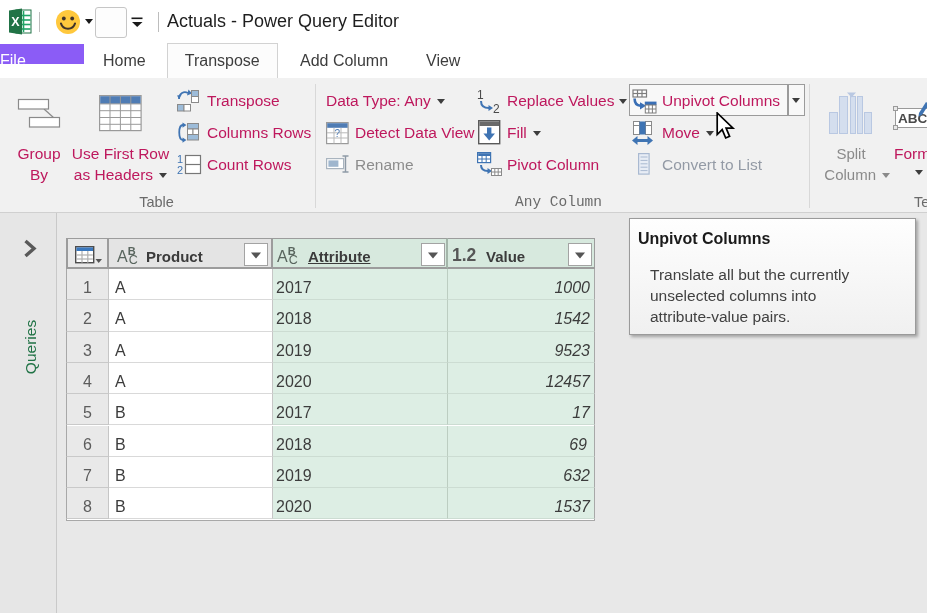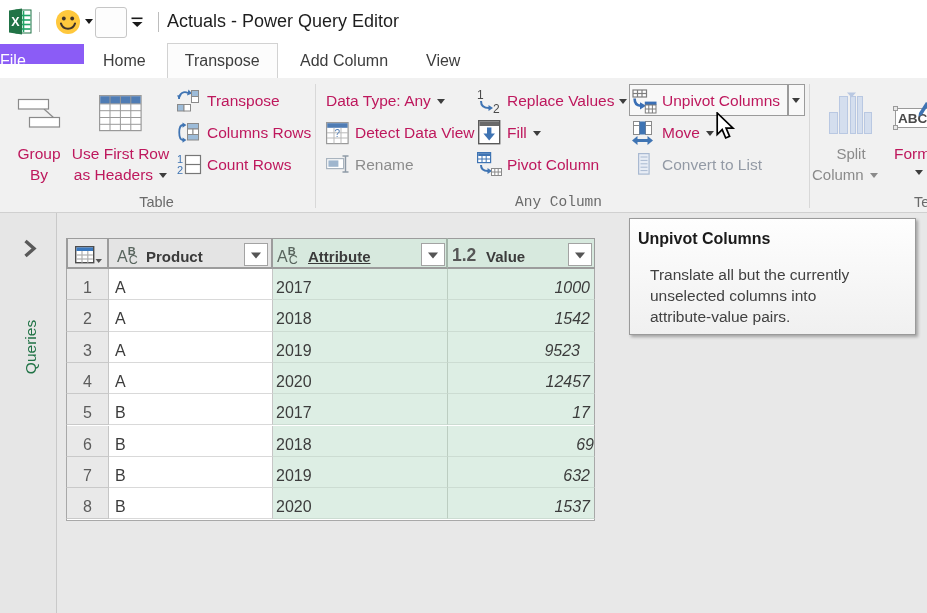--- a/index.html
+++ b/index.html
@@ -240,21 +240,21 @@
     <g fill="#d4deee" stroke="#b9c8e2" stroke-width="1">
       <rect x="1.5" y="20.5" width="8" height="21"></rect>
       <rect x="11.5" y="4.5" width="8" height="37"></rect>
       <rect x="22.5" y="4.5" width="5" height="37"></rect>
       <rect x="29.5" y="4.5" width="5" height="37"></rect>
       <rect x="36.5" y="20.5" width="7" height="21"></rect>
     </g>
     <path d="M19 0.5 L28 0.5 L23.5 5.5 Z" fill="#b9c8e2"></path>
   </svg>
   <div class="glabel" style="left:812px;top:145px;width:78px;text-align:center;font-size:15px;color:#8a8a8a;">Split</div>
-  <div class="glabel" style="left:812px;top:166px;width:78px;text-align:left;font-size:15px;color:#8a8a8a;">Column<span class="caret caretg"></span></div>
+  <div class="glabel" style="left:812px;top:166px;width:78px;text-align:right;font-size:15px;color:#8a8a8a;">Column<span class="caret caretg"></span></div>
 
   <svg class="abs" style="left:893px;top:100px;" width="34" height="32" viewBox="0 0 34 32">
     <rect x="2.5" y="8.5" width="34" height="19" fill="#ffffff" stroke="#9a9a9a" stroke-width="1"></rect>
     <rect x="0.5" y="6.5" width="4" height="4" fill="#e8e8e8" stroke="#9a9a9a"></rect>
     <rect x="0.5" y="25.5" width="4" height="4" fill="#e8e8e8" stroke="#9a9a9a"></rect>
     <text x="5" y="23" font-size="13.5" font-weight="bold" fill="#4a4a4a" font-family="Liberation Sans">ABC</text>
     <path d="M26 13 L33 2 L36 4 L29 15 L25.5 16.5 Z" fill="#3f74b3"></path>
   </svg>
   <div class="rlabel" style="left:894px;top:145px;">Format</div>
   <span class="caret abs" style="left:915px;top:170px;margin-left:0;"></span>
@@ -303,33 +303,33 @@
       <div class="cell" style="left:109px;top:269.0px;width:164px;height:31.3px;background:#ffffff;border-right:1px solid #c6c6c6;border-bottom:1px solid #d9d9d9;padding-left:6px;">A</div>
       <div class="cell" style="left:273px;top:269.0px;width:175px;height:31.3px;background:#ddeee4;border-right:1px solid #bccdc1;border-bottom:1px solid #ccdcd2;padding-left:3px;">2017</div>
       <div class="cell" style="left:448px;top:269.0px;width:147px;height:31.3px;background:#ddeee4;border-bottom:1px solid #ccdcd2;border-right:1px solid #a8a8a8;padding-right:4px;text-align:right;font-style:italic;">1000</div>
       <div class="cell" style="left:66px;top:300.3px;width:43px;height:31.3px;background:#e9e9e9;border-right:1px solid #c6c6c6;border-bottom:1px solid #c9c9c9;border-left:1px solid #a8a8a8;text-align:center;color:#5c5c5c;">2</div>
       <div class="cell" style="left:109px;top:300.3px;width:164px;height:31.3px;background:#ffffff;border-right:1px solid #c6c6c6;border-bottom:1px solid #d9d9d9;padding-left:6px;">A</div>
       <div class="cell" style="left:273px;top:300.3px;width:175px;height:31.3px;background:#ddeee4;border-right:1px solid #bccdc1;border-bottom:1px solid #ccdcd2;padding-left:3px;">2018</div>
       <div class="cell" style="left:448px;top:300.3px;width:147px;height:31.3px;background:#ddeee4;border-bottom:1px solid #ccdcd2;border-right:1px solid #a8a8a8;padding-right:4px;text-align:right;font-style:italic;">1542</div>
       <div class="cell" style="left:66px;top:331.6px;width:43px;height:31.3px;background:#e9e9e9;border-right:1px solid #c6c6c6;border-bottom:1px solid #c9c9c9;border-left:1px solid #a8a8a8;text-align:center;color:#5c5c5c;">3</div>
       <div class="cell" style="left:109px;top:331.6px;width:164px;height:31.3px;background:#ffffff;border-right:1px solid #c6c6c6;border-bottom:1px solid #d9d9d9;padding-left:6px;">A</div>
       <div class="cell" style="left:273px;top:331.6px;width:175px;height:31.3px;background:#ddeee4;border-right:1px solid #bccdc1;border-bottom:1px solid #ccdcd2;padding-left:3px;">2019</div>
-      <div class="cell" style="left:448px;top:331.6px;width:147px;height:31.3px;background:#ddeee4;border-bottom:1px solid #ccdcd2;border-right:1px solid #a8a8a8;padding-right:14px;text-align:right;font-style:italic;">9523</div>
+      <div class="cell" style="left:448px;top:331.6px;width:147px;height:31.3px;background:#ddeee4;border-bottom:1px solid #ccdcd2;border-right:1px solid #a8a8a8;padding-right:4px;text-align:right;font-style:italic;">9523</div>
       <div class="cell" style="left:66px;top:362.9px;width:43px;height:31.3px;background:#e9e9e9;border-right:1px solid #c6c6c6;border-bottom:1px solid #c9c9c9;border-left:1px solid #a8a8a8;text-align:center;color:#5c5c5c;">4</div>
       <div class="cell" style="left:109px;top:362.9px;width:164px;height:31.3px;background:#ffffff;border-right:1px solid #c6c6c6;border-bottom:1px solid #d9d9d9;padding-left:6px;">A</div>
       <div class="cell" style="left:273px;top:362.9px;width:175px;height:31.3px;background:#ddeee4;border-right:1px solid #bccdc1;border-bottom:1px solid #ccdcd2;padding-left:3px;">2020</div>
       <div class="cell" style="left:448px;top:362.9px;width:147px;height:31.3px;background:#ddeee4;border-bottom:1px solid #ccdcd2;border-right:1px solid #a8a8a8;padding-right:4px;text-align:right;font-style:italic;">12457</div>
       <div class="cell" style="left:66px;top:394.2px;width:43px;height:31.3px;background:#e9e9e9;border-right:1px solid #c6c6c6;border-bottom:1px solid #c9c9c9;border-left:1px solid #a8a8a8;text-align:center;color:#5c5c5c;">5</div>
       <div class="cell" style="left:109px;top:394.2px;width:164px;height:31.3px;background:#ffffff;border-right:1px solid #c6c6c6;border-bottom:1px solid #d9d9d9;padding-left:6px;">B</div>
       <div class="cell" style="left:273px;top:394.2px;width:175px;height:31.3px;background:#ddeee4;border-right:1px solid #bccdc1;border-bottom:1px solid #ccdcd2;padding-left:3px;">2017</div>
       <div class="cell" style="left:448px;top:394.2px;width:147px;height:31.3px;background:#ddeee4;border-bottom:1px solid #ccdcd2;border-right:1px solid #a8a8a8;padding-right:4px;text-align:right;font-style:italic;">17</div>
       <div class="cell" style="left:66px;top:425.5px;width:43px;height:31.3px;background:#e9e9e9;border-right:1px solid #c6c6c6;border-bottom:1px solid #c9c9c9;border-left:1px solid #a8a8a8;text-align:center;color:#5c5c5c;">6</div>
       <div class="cell" style="left:109px;top:425.5px;width:164px;height:31.3px;background:#ffffff;border-right:1px solid #c6c6c6;border-bottom:1px solid #d9d9d9;padding-left:6px;">B</div>
       <div class="cell" style="left:273px;top:425.5px;width:175px;height:31.3px;background:#ddeee4;border-right:1px solid #bccdc1;border-bottom:1px solid #ccdcd2;padding-left:3px;">2018</div>
-      <div class="cell" style="left:448px;top:425.5px;width:147px;height:31.3px;background:#ddeee4;border-bottom:1px solid #ccdcd2;border-right:1px solid #a8a8a8;padding-right:0;text-align:right;font-style:italic;">69</div>
+      <div class="cell" style="left:448px;top:425.5px;width:147px;height:31.3px;background:#ddeee4;border-bottom:1px solid #ccdcd2;border-right:1px solid #a8a8a8;padding-right:7px;text-align:right;font-style:italic;">69</div>
       <div class="cell" style="left:66px;top:456.8px;width:43px;height:31.3px;background:#e9e9e9;border-right:1px solid #c6c6c6;border-bottom:1px solid #c9c9c9;border-left:1px solid #a8a8a8;text-align:center;color:#5c5c5c;">7</div>
       <div class="cell" style="left:109px;top:456.8px;width:164px;height:31.3px;background:#ffffff;border-right:1px solid #c6c6c6;border-bottom:1px solid #d9d9d9;padding-left:6px;">B</div>
       <div class="cell" style="left:273px;top:456.8px;width:175px;height:31.3px;background:#ddeee4;border-right:1px solid #bccdc1;border-bottom:1px solid #ccdcd2;padding-left:3px;">2019</div>
       <div class="cell" style="left:448px;top:456.8px;width:147px;height:31.3px;background:#ddeee4;border-bottom:1px solid #ccdcd2;border-right:1px solid #a8a8a8;padding-right:4px;text-align:right;font-style:italic;">632</div>
       <div class="cell" style="left:66px;top:488.1px;width:43px;height:31.3px;background:#e9e9e9;border-right:1px solid #c6c6c6;border-bottom:1px solid #c9c9c9;border-left:1px solid #a8a8a8;text-align:center;color:#5c5c5c;">8</div>
       <div class="cell" style="left:109px;top:488.1px;width:164px;height:31.3px;background:#ffffff;border-right:1px solid #c6c6c6;border-bottom:1px solid #d9d9d9;padding-left:6px;">B</div>
       <div class="cell" style="left:273px;top:488.1px;width:175px;height:31.3px;background:#ddeee4;border-right:1px solid #bccdc1;border-bottom:1px solid #ccdcd2;padding-left:3px;">2020</div>
       <div class="cell" style="left:448px;top:488.1px;width:147px;height:31.3px;background:#ddeee4;border-bottom:1px solid #ccdcd2;border-right:1px solid #a8a8a8;padding-right:4px;text-align:right;font-style:italic;">1537</div>
     </div>
 

